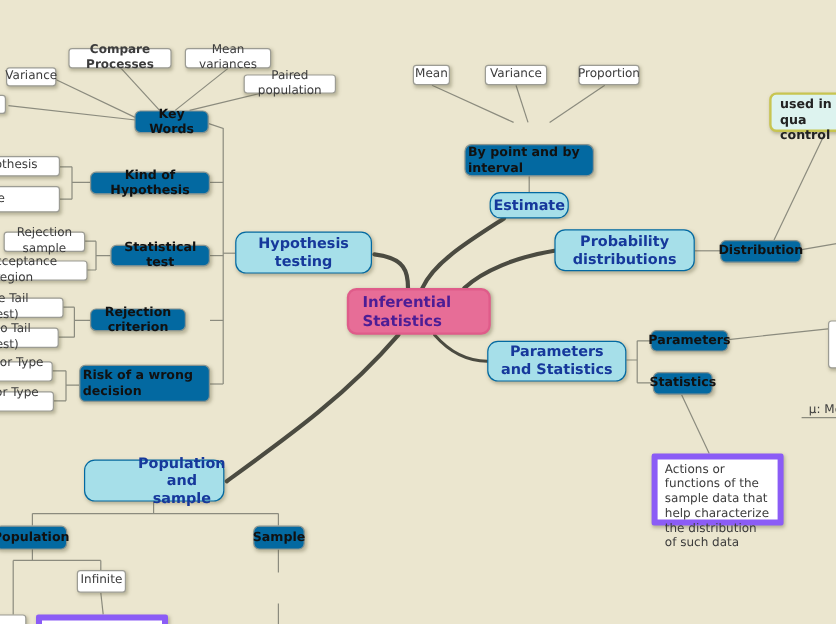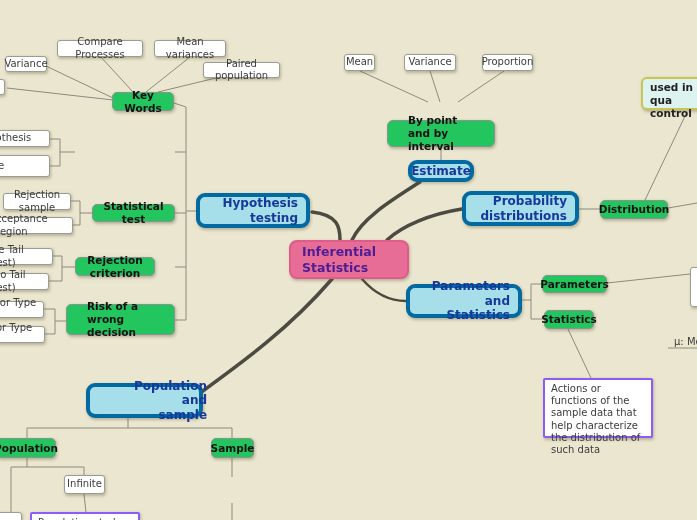--- a/index.html
+++ b/index.html
@@ -14,42 +14,42 @@
     display:flex;align-items:center;justify-content:center;
     text-align:center;line-height:1.22;
     box-shadow:1px 1.5px 3px rgba(90,85,55,.35);
   }
   .leaf{
     background:#ffffff;border:1px solid #9c9c94;border-radius:3px;
     font-size:10px;color:#3c3c3c;padding:1px 5px;
   }
   .leaf.left{justify-content:flex-start;text-align:left;}
   .sub{
-    background:#22c55e;border:1px solid #889491;border-radius:5px;
-    font-size:10.5px;font-weight:bold;color:#111;padding:1px 20px;
+    background:#0369a1;border:1px solid #889491;border-radius:5px;
+    font-size:10.5px;font-weight:bold;color:#111;padding:1px 2px;
   }
   .sub.left{justify-content:flex-start;text-align:left;}
   .topic{
-    background:#a6dfe9;border:4px solid #0369a1;border-radius:9px;
+    background:#a6dfe9;border:1px solid #0369a1;border-radius:9px;
     font-size:12px;font-weight:bold;color:#16389b;
-    padding:3px 8px;justify-content:flex-start;text-align:right;
+    padding:3px 8px;justify-content:flex-start;text-align:center;
   }
   .root{
     background:#e76d97;border:2px solid #df5c8a;border-radius:8px;
     font-size:12.5px;font-weight:bold;color:#4c1d95;
     padding:4px 11px;justify-content:flex-start;text-align:left;
   }
   .quality{
     background:#ddf3ef;border:2px solid #c8c551;border-radius:6px;
     font-size:10.5px;font-weight:bold;color:#222;
     padding:2px 7px;justify-content:flex-start;text-align:left;
     flex-direction:column;align-items:flex-start;
   }
   .note{
-    background:#ffffff;border:2px solid #8b5cf6;border-radius:2px;
+    background:#ffffff;border:5px solid #8b5cf6;border-radius:2px;
     font-size:10px;color:#3c3c3c;padding:3px 6px;
     justify-content:flex-start;align-items:flex-start;text-align:left;
   }
   .freetext{
     position:absolute;font-size:10px;color:#3c3c3c;white-space:nowrap;
   }
   .quality span{display:block;}
 </style>
 </head>
 <body>
@@ -93,29 +93,30 @@
 
     <g stroke="#4b4b41" fill="none" stroke-linecap="round">
       <path stroke-width="3.5" d="M312,212 C338,215 340,227 340,240"></path>
       <path stroke-width="3.5" d="M420,182 C392,200 362,218 352,240"></path>
       <path stroke-width="3.5" d="M462,209 C430,214 402,226 387,240"></path>
       <path stroke-width="2.5" d="M362,279 C376,295 390,301 406,301"></path>
       <path stroke-width="3.5" d="M332,279 C288,330 240,364 189,401"></path>
     </g>
   </svg>
 
-  <div class="leaf box" style="left:57px;top:40px;width:86px;height:17px;">Compare Processes</div>
+  <div class="leaf box" style="left:57px;top:40px;width:86px;height:17px;font-weight:bold;">Compare Processes</div>
   <div class="leaf box" style="left:154px;top:40px;width:72px;height:17px;">Mean variances</div>
   <div class="leaf box" style="left:5px;top:56px;width:42px;height:16px;">Variance</div>
   <div class="leaf box" style="left:203px;top:62px;width:77px;height:16px;">Paired population</div>
   <div class="leaf box" style="left:-22px;top:79px;width:27px;height:16px;"></div>
   <div class="sub box" style="left:112px;top:92px;width:62px;height:19px;">Key Words</div>
 
   <div class="leaf box left" style="left:-36px;top:130px;width:86px;height:17px;padding-left:12px;">hypothesis</div>
   <div class="leaf box left" style="left:-14px;top:155px;width:64px;height:22px;">ve</div>
+  <div class="sub box" style="left:75px;top:143px;width:100px;height:19px;">Kind of Hypothesis</div>
 
   <div class="leaf box" style="left:3px;top:193px;width:68px;height:17px;">Rejection sample</div>
   <div class="leaf box left" style="left:-10px;top:217px;width:83px;height:17px;">cceptance region</div>
   <div class="sub box" style="left:92px;top:204px;width:83px;height:18px;">Statistical test</div>
 
   <div class="leaf box left" style="left:-14px;top:248px;width:67px;height:17px;">ne Tail Test)</div>
   <div class="leaf box left" style="left:-14px;top:273px;width:63px;height:17px;">wo Tail Test)</div>
   <div class="sub box" style="left:75px;top:257px;width:80px;height:19px;">Rejection criterion</div>
 
   <div class="leaf box left" style="left:-14px;top:301px;width:58px;height:17px;">rror Type I</div>
@@ -138,20 +139,20 @@
   <div class="topic box" style="left:462px;top:191px;width:117px;height:35px;">Probability distributions</div>
   <div class="sub box" style="left:600px;top:200px;width:68px;height:19px;">Distribution</div>
 
   <div class="topic box" style="left:406px;top:284px;width:116px;height:34px;">Parameters and Statistics</div>
   <div class="sub box" style="left:542px;top:275px;width:65px;height:18px;">Parameters</div>
   <div class="sub box" style="left:544px;top:310px;width:50px;height:19px;">Statistics</div>
   <div class="leaf box" style="left:690px;top:267px;width:30px;height:40px;"></div>
   <div class="freetext" style="left:674px;top:336px;">μ: Me</div>
   <div class="note box" style="left:543px;top:378px;width:110px;height:60px;">Actions or functions of the sample data that help characterize the distribution of such data</div>
 
-  <div class="topic box" style="left:86px;top:383px;width:117px;height:35px;padding-left:44px;">Population and sample</div>
+  <div class="topic box" style="left:70px;top:383px;width:117px;height:35px;padding-left:44px;">Population and sample</div>
   <div class="sub box" style="left:-4px;top:438px;width:60px;height:20px;">Population</div>
   <div class="sub box" style="left:211px;top:438px;width:43px;height:20px;">Sample</div>
   <div class="leaf box" style="left:64px;top:475px;width:41px;height:19px;">Infinite</div>
   <div class="leaf box" style="left:-10px;top:512px;width:32px;height:20px;"></div>
   <div class="note box" style="left:30px;top:512px;width:110px;height:20px;">Population study is</div>
 
 </div>
 
 </body></html>

